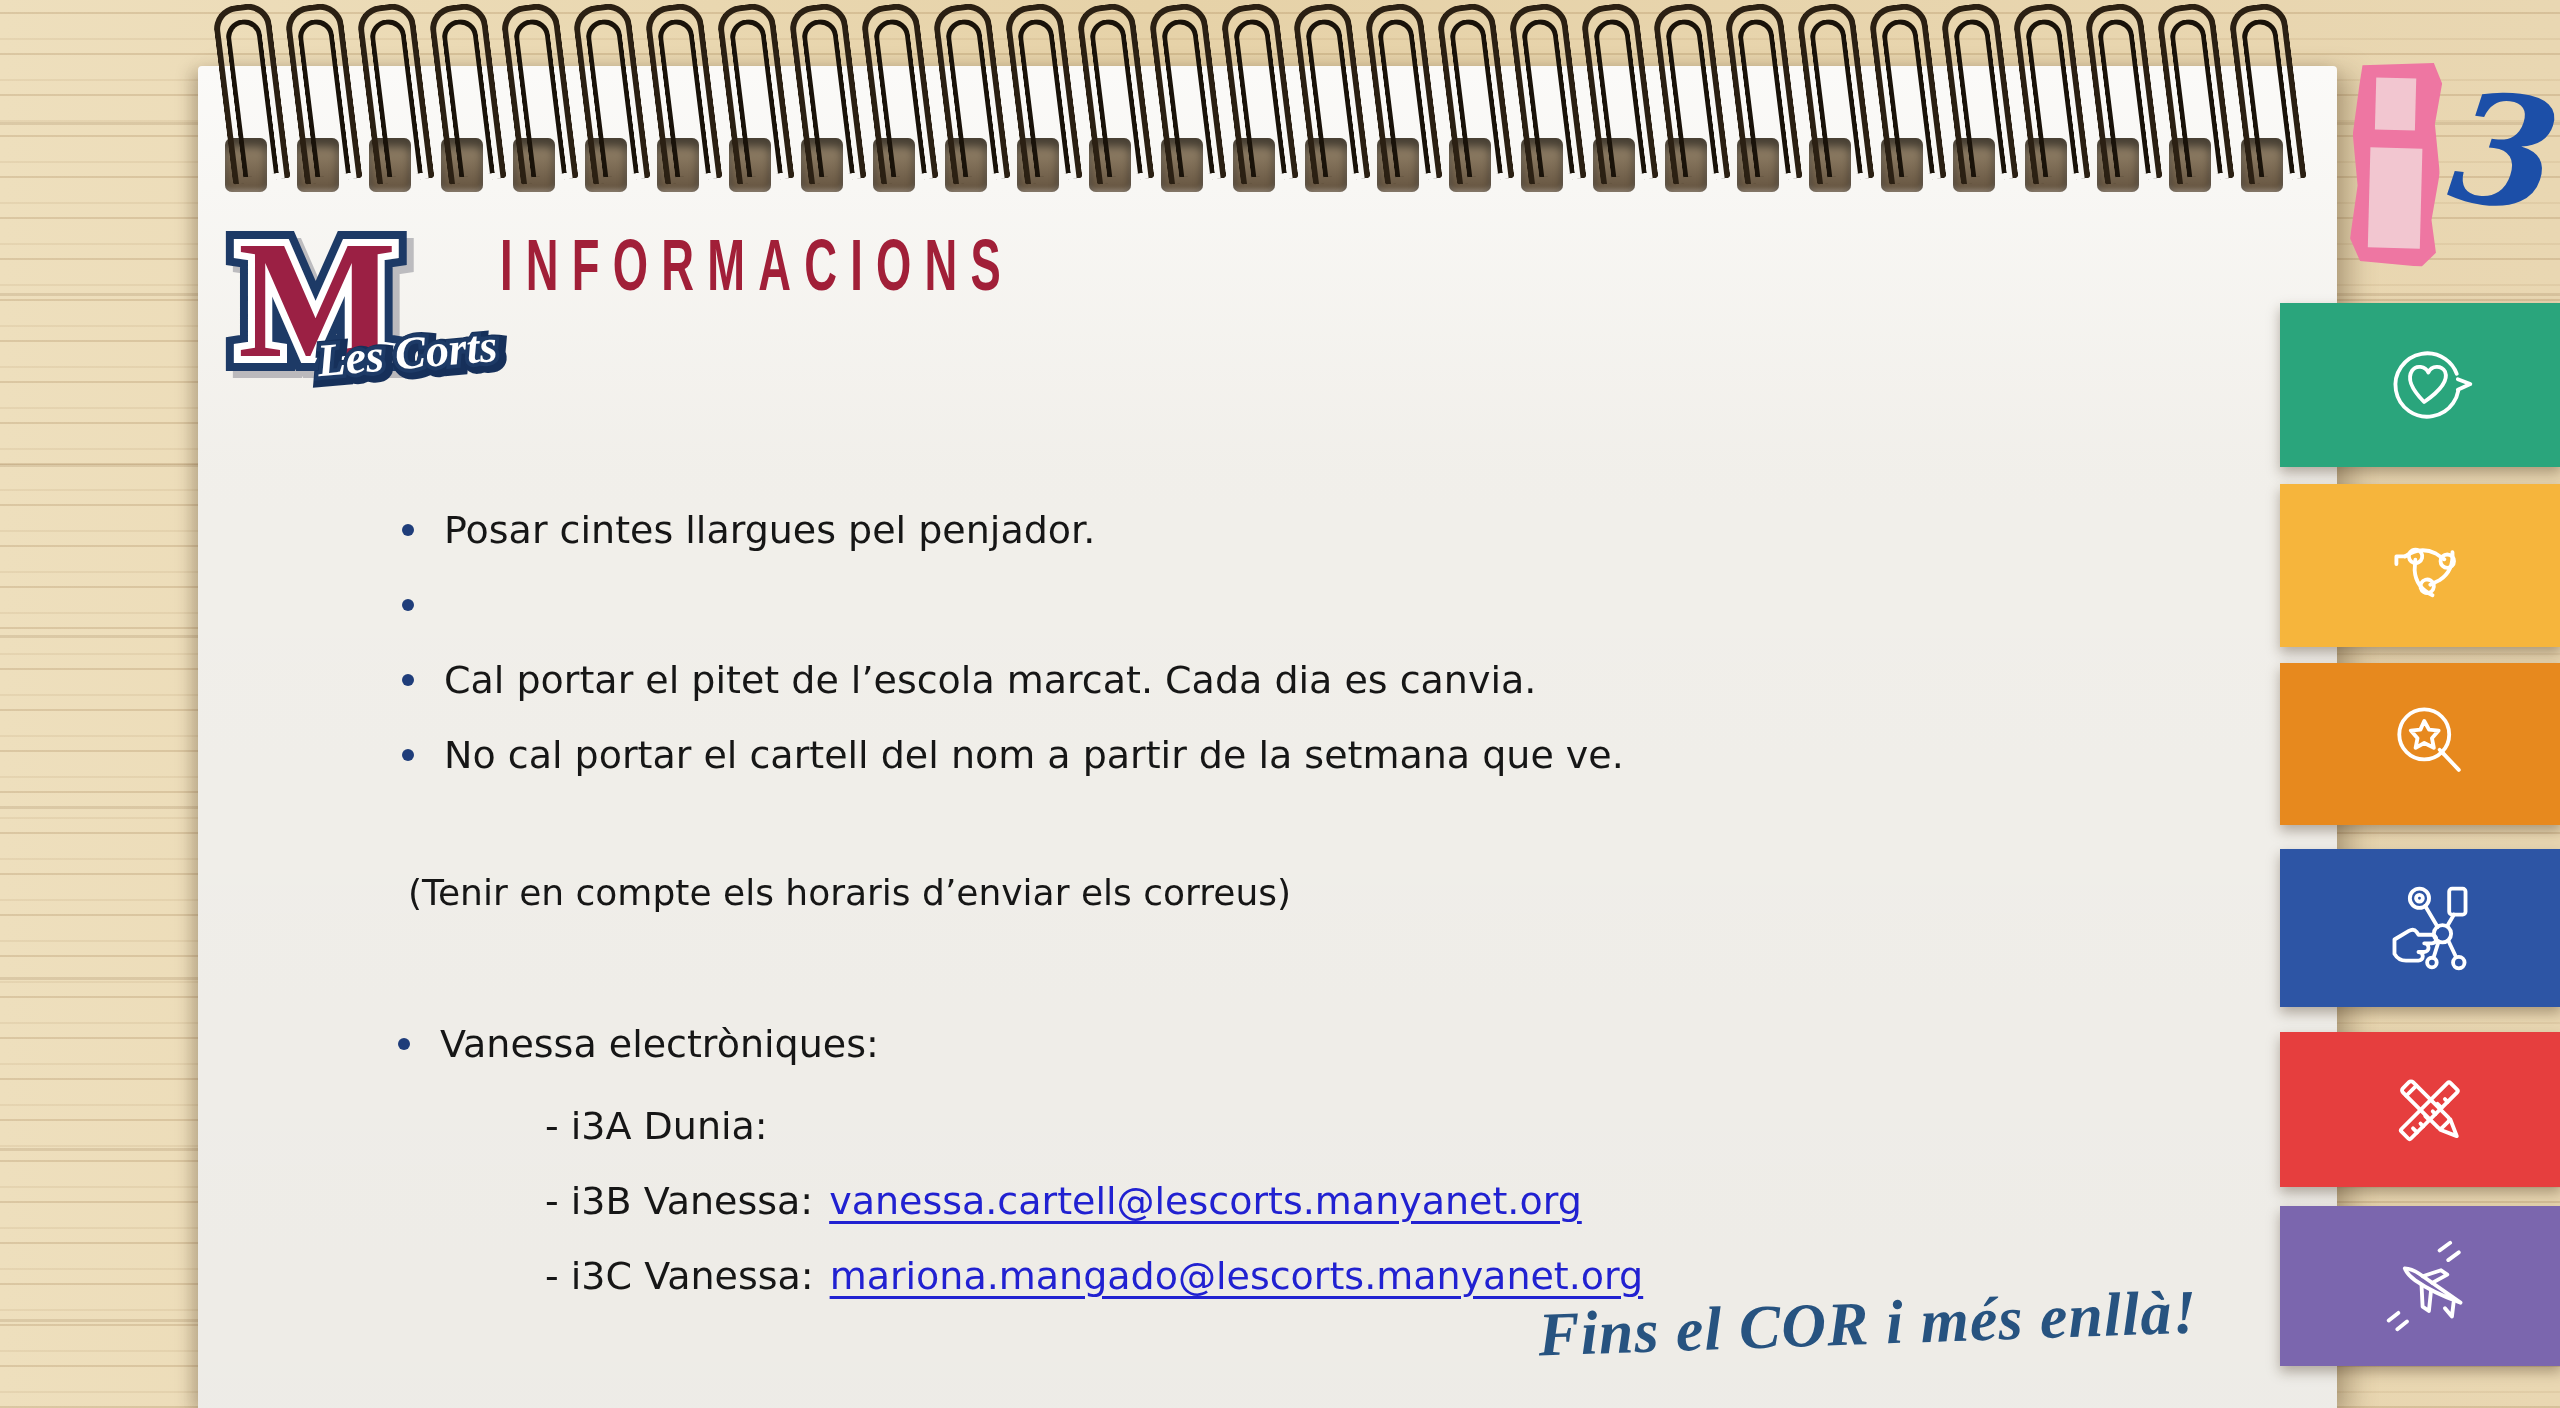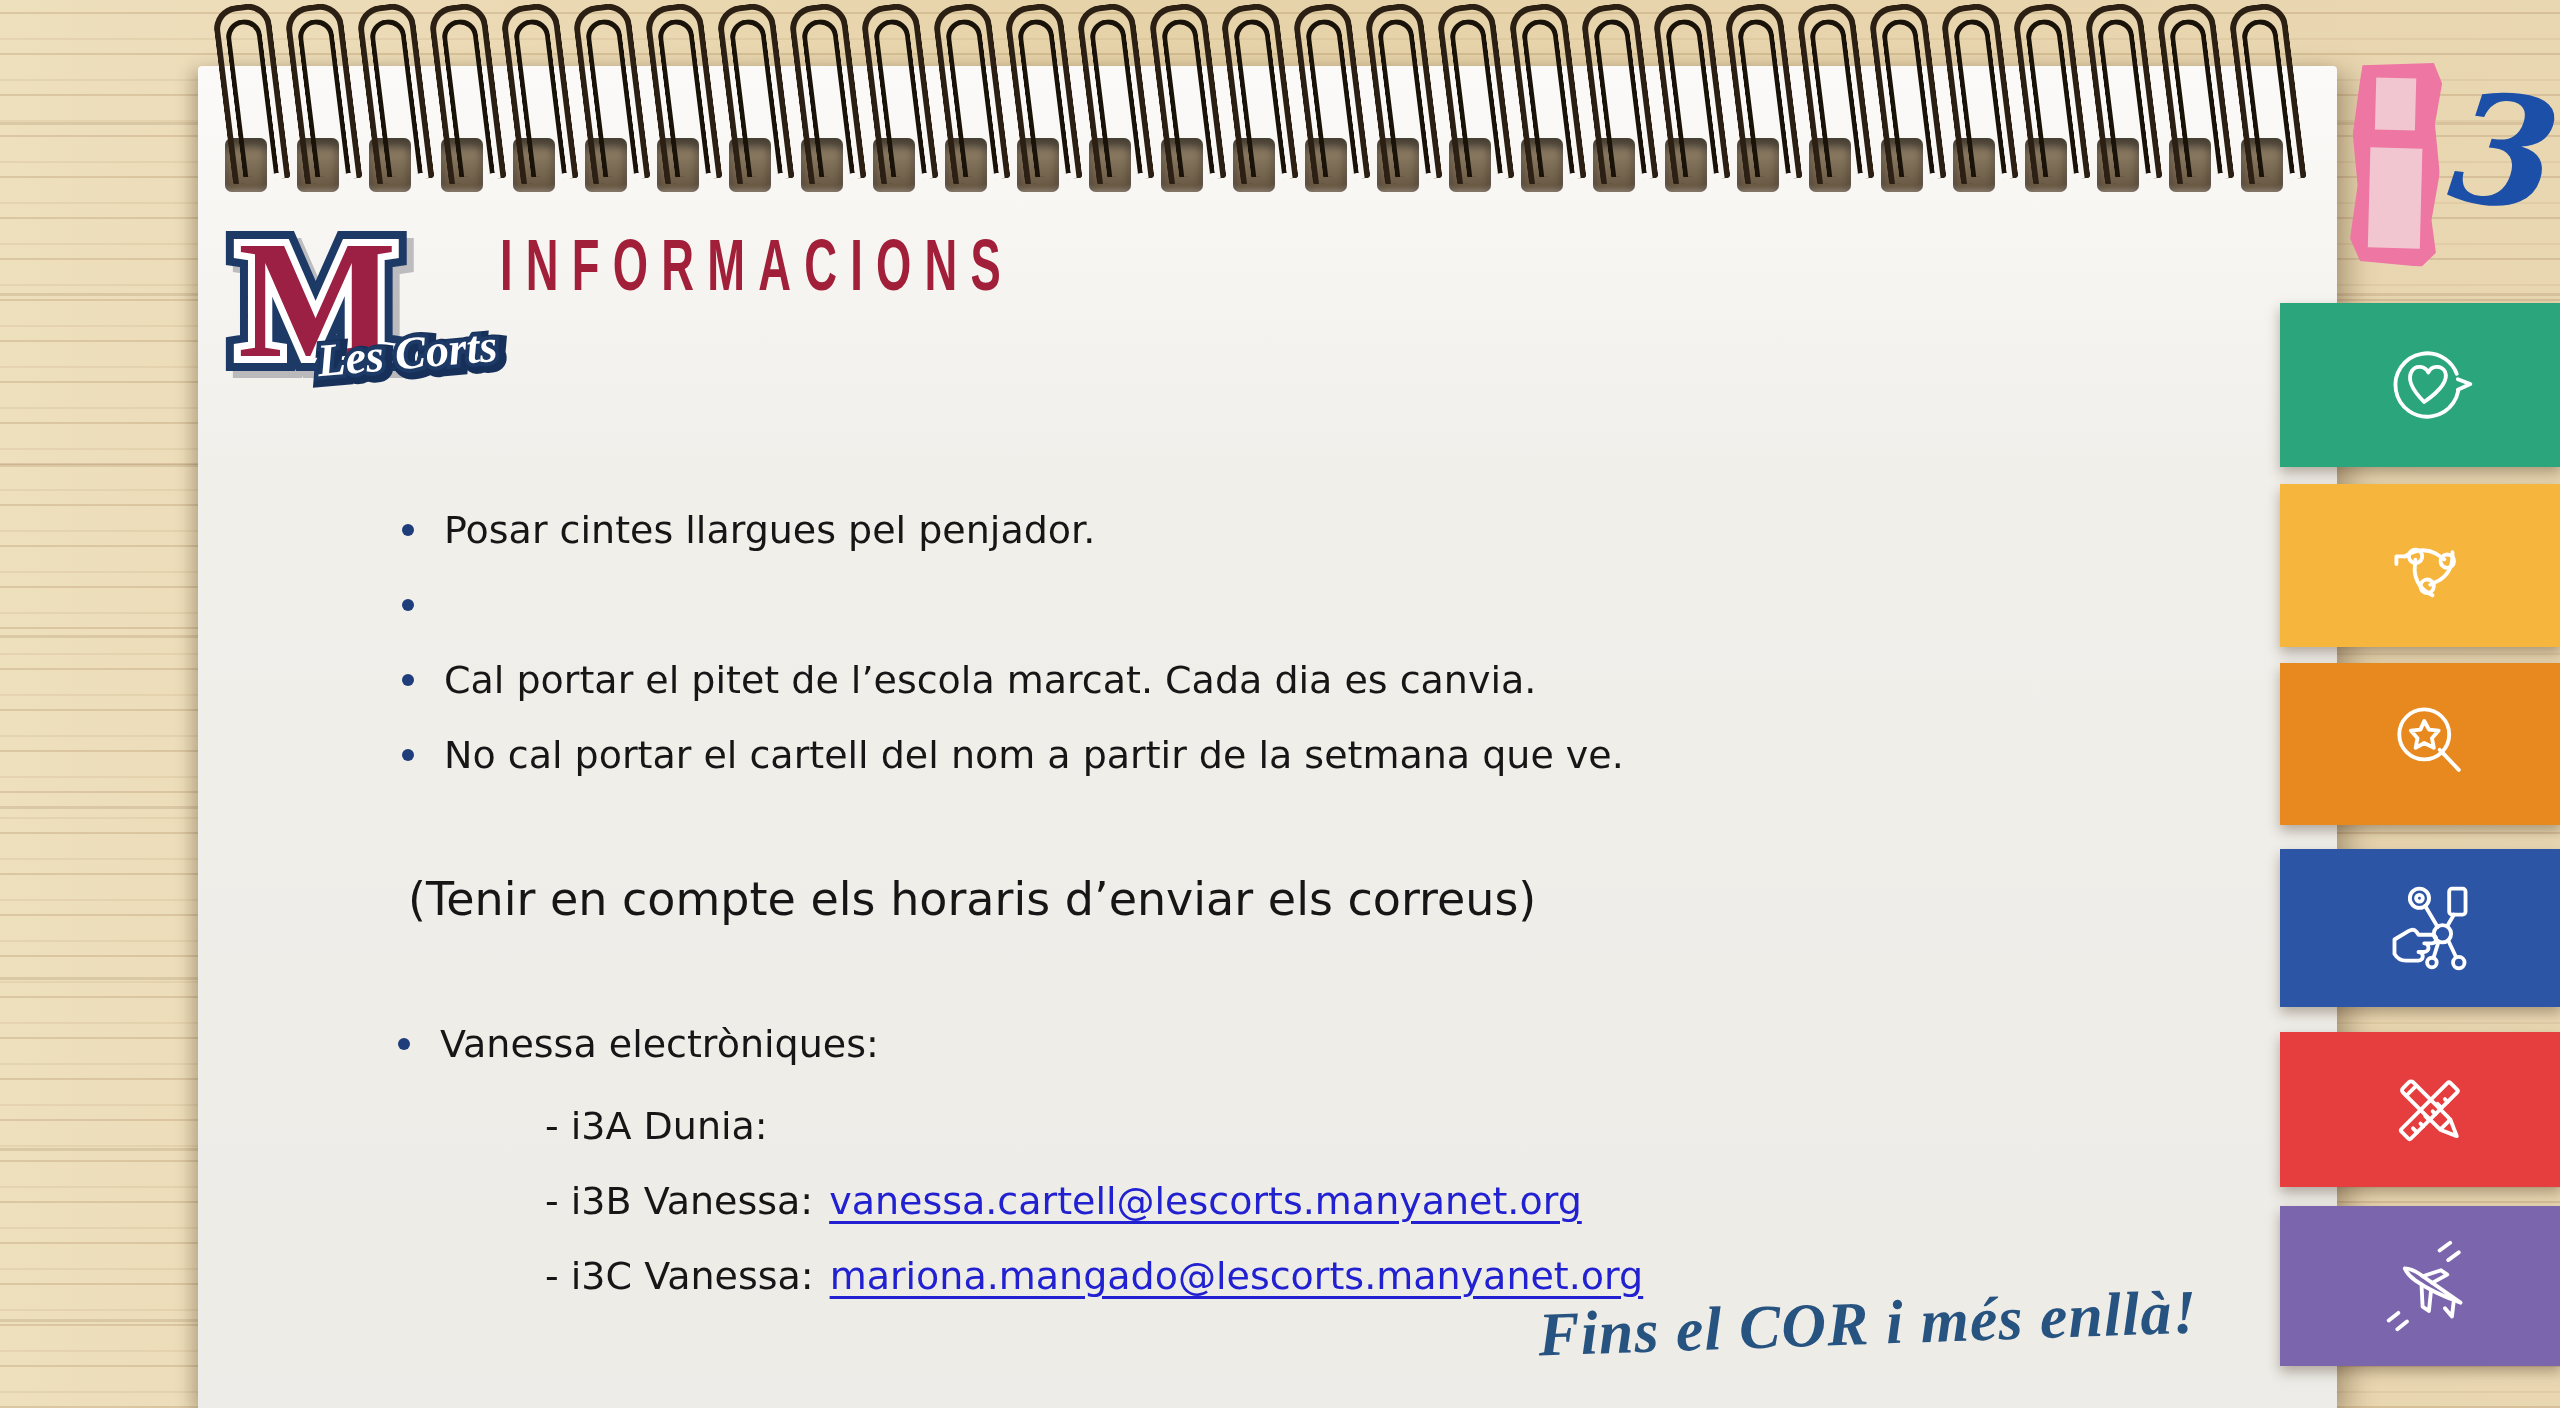--- a/index.html
+++ b/index.html
@@ -48,21 +48,21 @@
   .i-dot{position:absolute;left:22px;top:16px;width:40px;height:52px;background:#f2cdd4;opacity:.92;}
   .i-stem{position:absolute;left:18px;top:86px;width:52px;height:100px;background:#f2cdd4;opacity:.92;}
   .three{position:absolute;left:112px;top:-6px;font-family:"DejaVu Serif",serif;
     font-style:italic;font-weight:700;font-size:152px;color:#1c4fa8;transform:rotate(7deg);line-height:1.4;}
 
   
   .bullets{position:absolute;left:396px;top:486px;margin:6px;padding:0;list-style:none;z-index:5;}
   .bullets li{height:75px;display:flex;align-items:center;gap:30px;
     font-size:38px;color:#161616;white-space:nowrap;}
   .dot{width:12px;height:12px;border-radius:50%;background:#1f3d7a;flex:0 0 auto;}
-  .note-line{position:absolute;left:408px;top:872px;font-size:46px;color:#161616;z-index:5;white-space:nowrap;}
+  .note-line{position:absolute;left:408px;top:872px;font-size:36px;color:#161616;z-index:5;white-space:nowrap;}
   .addr-heading{position:absolute;left:398px;top:1022px;display:flex;align-items:center;gap:30px;
     font-size:38px;color:#161616;z-index:5;}
   .addresses{position:absolute;left:545px;top:1088px;z-index:5;}
   .addr-row{height:75px;display:flex;align-items:center;font-size:38px;color:#161616;white-space:nowrap;}
   .addr-label{margin-right:16px;}
   .email{color:#2121d1;text-decoration:underline;text-decoration-thickness:3px;text-underline-offset:7px;cursor:pointer;}
 
   
   .tagline{position:absolute;left:1538px;top:1288px;z-index:5;
     font-family:"Liberation Serif",serif;font-style:italic;font-weight:600;

